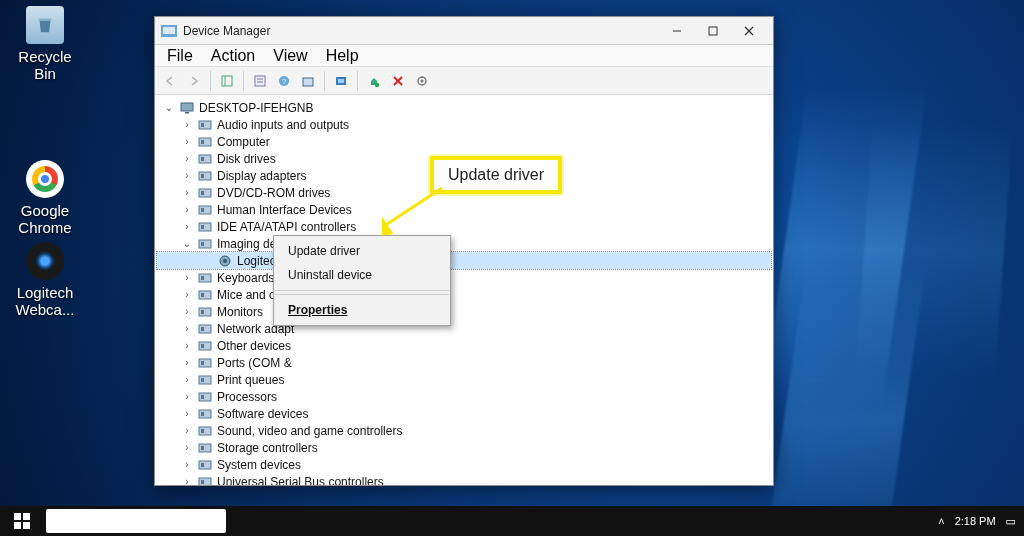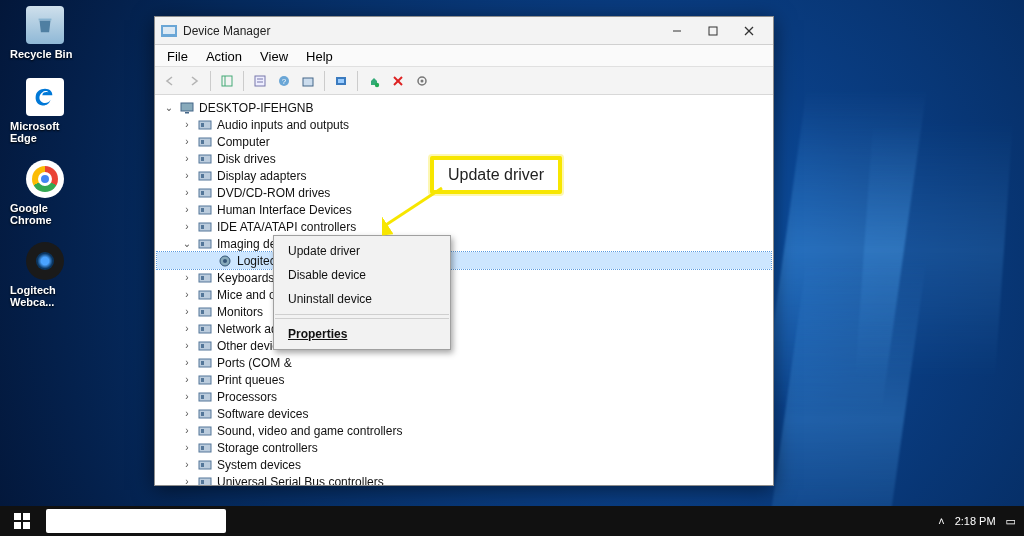--- a/index.html
+++ b/index.html
@@ -9,41 +9,41 @@
     background: radial-gradient(circle at 65% 50%, #0d5bb8 0%, #0a3f86 30%, #052a5e 70%, #03173a 100%);
     position: relative;
     overflow: hidden;
   }
   
   .beam { position:absolute; background: linear-gradient(180deg, rgba(90,180,255,.0), rgba(90,180,255,.35), rgba(90,180,255,0)); transform-origin: center; filter: blur(1px); }
   .b1 { width: 120px; height: 320px; right: 120px; top: 90px; transform: skewX(-8deg); }
   .b2 { width: 120px; height: 320px; right: 120px; top: 260px; transform: skewX(-8deg); opacity:.8;}
   .b3 { width: 140px; height: 260px; right: 20px; top: 120px; transform: skewX(-4deg); opacity:.5;}
   
-  .dicon { position:absolute; width:70px; color:#fff; font-size:11px; text-shadow:0 1px 2px #000;font-weight:bold; }
+  .dicon { position:absolute; width:70px; text-align:center; color:#fff; font-size:15px; text-shadow:0 1px 2px #000; }
   .dicon .box { width:38px; height:38px; margin:0 auto 4px; display:flex; align-items:center; justify-content:center; border-radius:4px;}
   .bin .box{ background:linear-gradient(#cfe0ec,#8fb8d6); }
   .edge .box{ background:#fff; }
   .edge .box svg{ width:22px;height:22px;}
   .chrome .box{ background:#fff; border-radius:50%;}
   .chrome .box div{width:26px;height:26px;border-radius:50%;background:conic-gradient(#ea4335 0 120deg,#34a853 120deg 240deg,#fbbc05 240deg 360deg);position:relative;}
   .chrome .box div::after{content:"";position:absolute;inset:6px;border-radius:50%;background:#4285f4;border:3px solid #fff;}
   .cam .box{ background:#1a1a1a; border-radius:50%; position:relative;}
   .cam .box::after{content:"";position:absolute;inset:10px;border-radius:50%;background:radial-gradient(circle,#4aa3ff 30%, #0a3560 60%);}
   
   .window {
     position: absolute; left: 154px; top: 16px; width: 620px; height: 470px;
     background: #fff; border: 1px solid #8d8d8d; box-shadow: 0 4px 20px rgba(0,0,0,.5);
     display:flex; flex-direction:column;
   }
   .titlebar { height: 28px; display:flex; align-items:center; padding:0 6px; border-bottom:1px solid #d0d0d0; background:#f3f3f3;}
   .titlebar .ico { width:16px; height:16px; margin-right:6px; display:inline-flex;}
   .titlebar .ttl { flex:1; font-size:12px; color:#222;}
   .wbtn { width:36px; height:22px; display:flex; align-items:center; justify-content:center; color:#333; }
-  .menubar { height:22px; display:flex; align-items:flex-end; gap:2px; padding:0 4px; font-size:13px; border-bottom:1px solid #e0e0e0; background:#fafafa;}
+  .menubar { height:22px; display:flex; align-items:flex-start; gap:2px; padding:0 4px; font-size:16px; border-bottom:1px solid #e0e0e0; background:#fafafa;}
   .menubar span{ padding:2px 8px; }
   .toolbar { height:28px; display:flex; align-items:center; gap:2px; padding:2px 4px; border-bottom:1px solid #d8d8d8; background:#f4f4f4;}
   .tbtn{ width:22px; height:22px; display:flex; align-items:center; justify-content:center; border:1px solid transparent;}
   .tbtn.disabled{ opacity:.4;}
   .tsep{ width:1px; height:20px; background:#ccc; margin:0 3px;}
   .tree { flex:1; overflow:auto; padding:4px 2px; font-size:12px; color:#111; background:#fff;}
   .node { display:flex; align-items:center; height:17px; padding-left:0; gap:4px; white-space:nowrap;}
   .twisty{ width:12px; display:inline-flex; justify-content:center; color:#555; font-size:10px;}
   .nicon{ width:16px; height:16px; display:inline-flex; align-items:center; justify-content:center;}
   .lvl0{padding-left:6px;} .lvl1{padding-left:24px;} .lvl2{padding-left:44px;}
@@ -71,28 +71,20 @@
     <div class="beam b3"></div>
 
   <div class="dicon bin" style="left:10px;top:6px">
     <div class="box">
         <svg viewBox="0 0 24 24" width="22" height="22">
           <path fill="#4f7fa2" d="M6 7h12l-1.5 13h-9z"></path>
           <path fill="#88b3d0" d="M5 5h14v2H5z"></path>
         </svg>
       </div>
     <div>Recycle Bin</div>
-  </div>
-  <div class="dicon edge" style="left:10px;top:78px">
-    <div class="box">
-        <svg viewBox="0 0 24 24">
-          <path fill="#0078d7" d="M12 3c5 0 8 3 8 7H9c1-5 7-3 7-3-2-2-5-2-7 0-3 2-4 6-2 9 3 4 9 3 11-1-1 5-6 7-10 6C3 20 1 15 2 10 3 6 7 3 12 3z"></path>
-        </svg>
-      </div>
-    <div>Microsoft Edge</div>
   </div>
   <div class="dicon chrome" style="left:10px;top:160px">
     <div class="box">
         <div></div>
       </div>
     <div>Google Chrome</div>
   </div>
   <div class="dicon cam" style="left:10px;top:242px">
     <div class="box"></div>
     <div>Logitech Webca...</div>
@@ -425,21 +417,20 @@
                 <rect x="4" y="6" width="3" height="4" fill="#579"></rect>
               </svg>
             </span>
             <span>Universal Serial Bus controllers</span>
           </div>
         </div>
     </div>
 
     <div class="ctxmenu" style="left:118px; top:218px;">
       <div class="mi">Update driver</div>
-      <div class="mi">Disable device</div>
       <div class="mi">Uninstall device</div>
       <div class="msep"></div>
       <div class="msep"></div>
       <div class="mi bold">Properties</div>
     </div>
   </div>
 
   <div class="callout">
     <div class="bubble">Update driver</div>
     <svg width="100" height="70">

